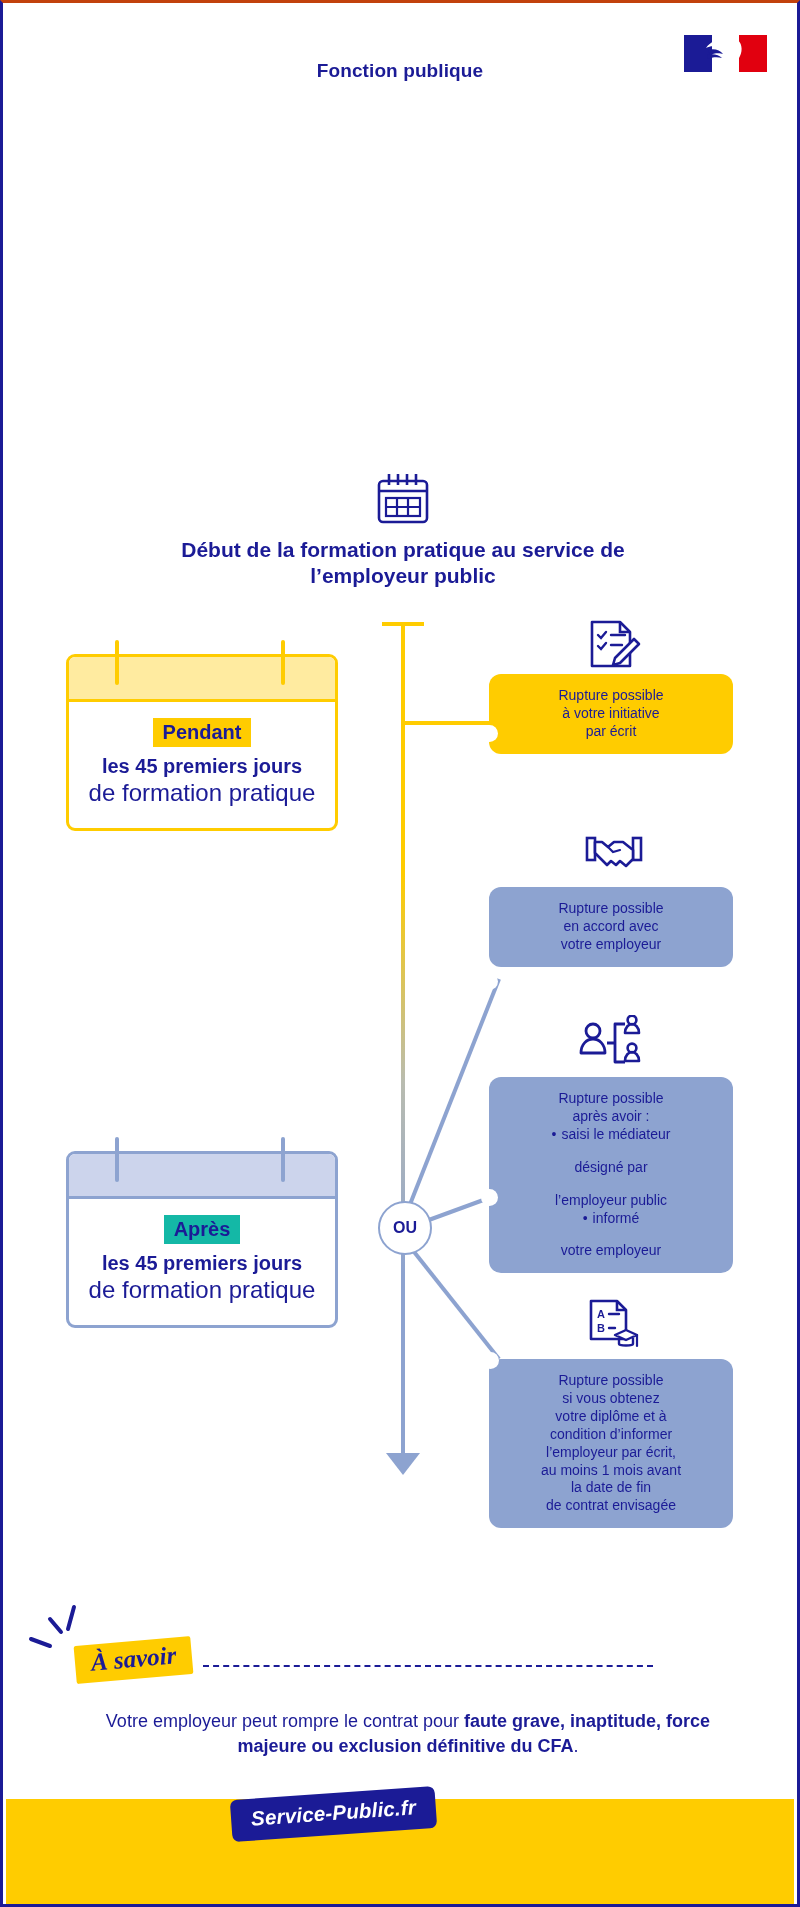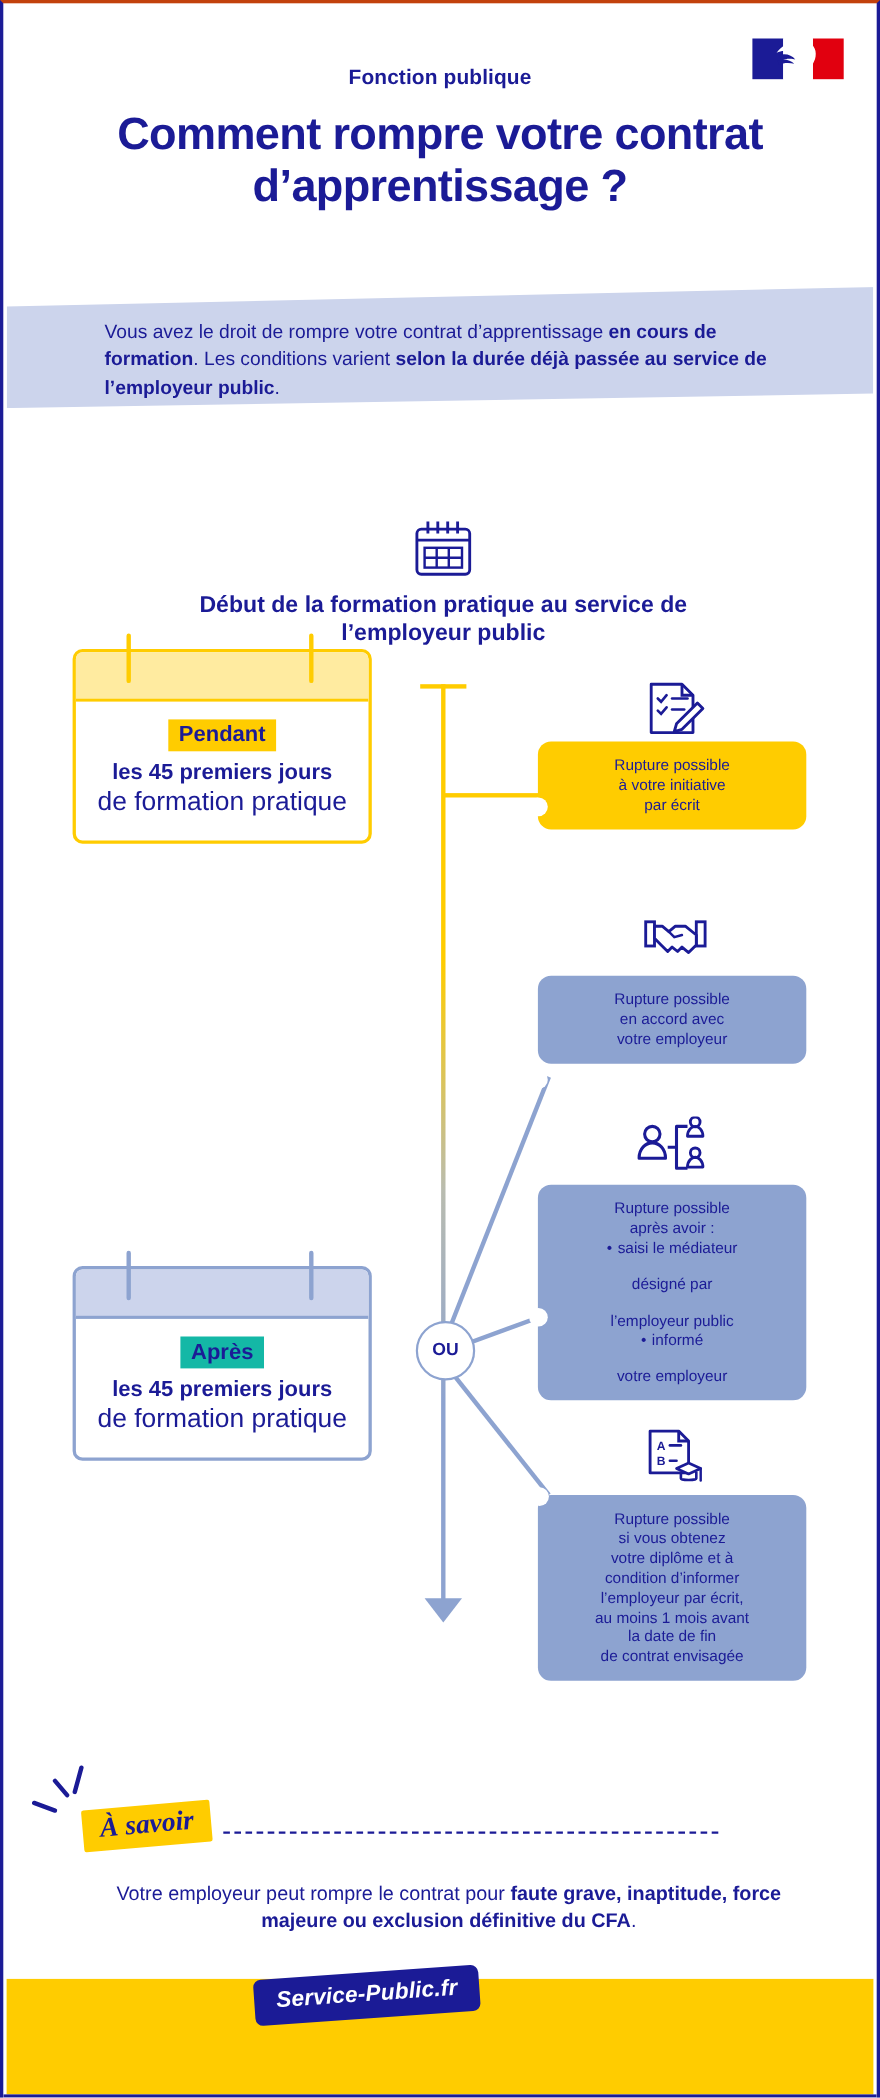--- a/index.html
+++ b/index.html
@@ -162,21 +162,21 @@
     color:#1b1b96;
     line-height:1.22;
   }
   .cal-card .l2{
     font-size:24px;
     color:#1b1b96;
     line-height:1.25;
   }
 
   #card-pendant{
-    left:63px; top:587px;
+    left:63px; top:651px;
     border:3px solid #ffcc00;
   }
   #card-pendant .head{background:#ffeba0;border-bottom:3px solid #ffcc00;}
   #card-pendant .ring{background:#ffcc00;}
   #card-pendant .tag{background:#ffcc00;}
 
   #card-apres{
     left:63px; top:1148px;
     border:3px solid #8da3d0;
   }
@@ -332,28 +332,21 @@
     <div class="w">
       <svg class="marianne" viewBox="0 0 48 33">
         <path d="M34 2 C40 5 41 13 38 19 C36 24 32 29 28 31 L22 31 C24 25 23 18 20 14 C16 9 10 8 4 11 C8 5 16 1 24 1 Z" fill="#ffffff"></path>
         <path d="M6 13 C12 11 18 13 21 17 C18 16 12 16 8 18 Z M5 18 C11 16 17 18 20 21 C16 20 10 20 6 22 Z" fill="#1b1b96"></path>
       </svg>
     </div>
     <div class="r"></div>
   </div>
 
   <div class="eyebrow">Fonction publique</div>
-  <div class="headline">Comment rompre votre contrat d’apprentissage ?</div>
-
-  <div class="intro-wrap">
-    <div class="intro-bg"></div>
-    <div class="intro-text">
-      <span>Vous avez le droit de rompre votre contrat d’apprentissage </span><b>en cours de formation</b><span>. Les conditions varient </span><b>selon la durée déjà passée au service de l’employeur public</b><span>.</span>
-    </div>
-  </div>
+
 
   <svg class="cal-icon" viewBox="0 0 56 52">
     <rect x="4" y="8" width="48" height="41" rx="4" fill="none" stroke="#1b1b96" stroke-width="2.6"></rect>
     <line x1="4" y1="18" x2="52" y2="18" stroke="#1b1b96" stroke-width="2.6"></line>
     <line x1="14" y1="1" x2="14" y2="12" stroke="#1b1b96" stroke-width="2.6"></line>
     <line x1="23" y1="1" x2="23" y2="12" stroke="#1b1b96" stroke-width="2.6"></line>
     <line x1="32" y1="1" x2="32" y2="12" stroke="#1b1b96" stroke-width="2.6"></line>
     <line x1="41" y1="1" x2="41" y2="12" stroke="#1b1b96" stroke-width="2.6"></line>
     <rect x="11" y="25" width="34" height="18" fill="none" stroke="#1b1b96" stroke-width="2.2"></rect>
     <line x1="22" y1="25" x2="22" y2="43" stroke="#1b1b96" stroke-width="2.2"></line>

